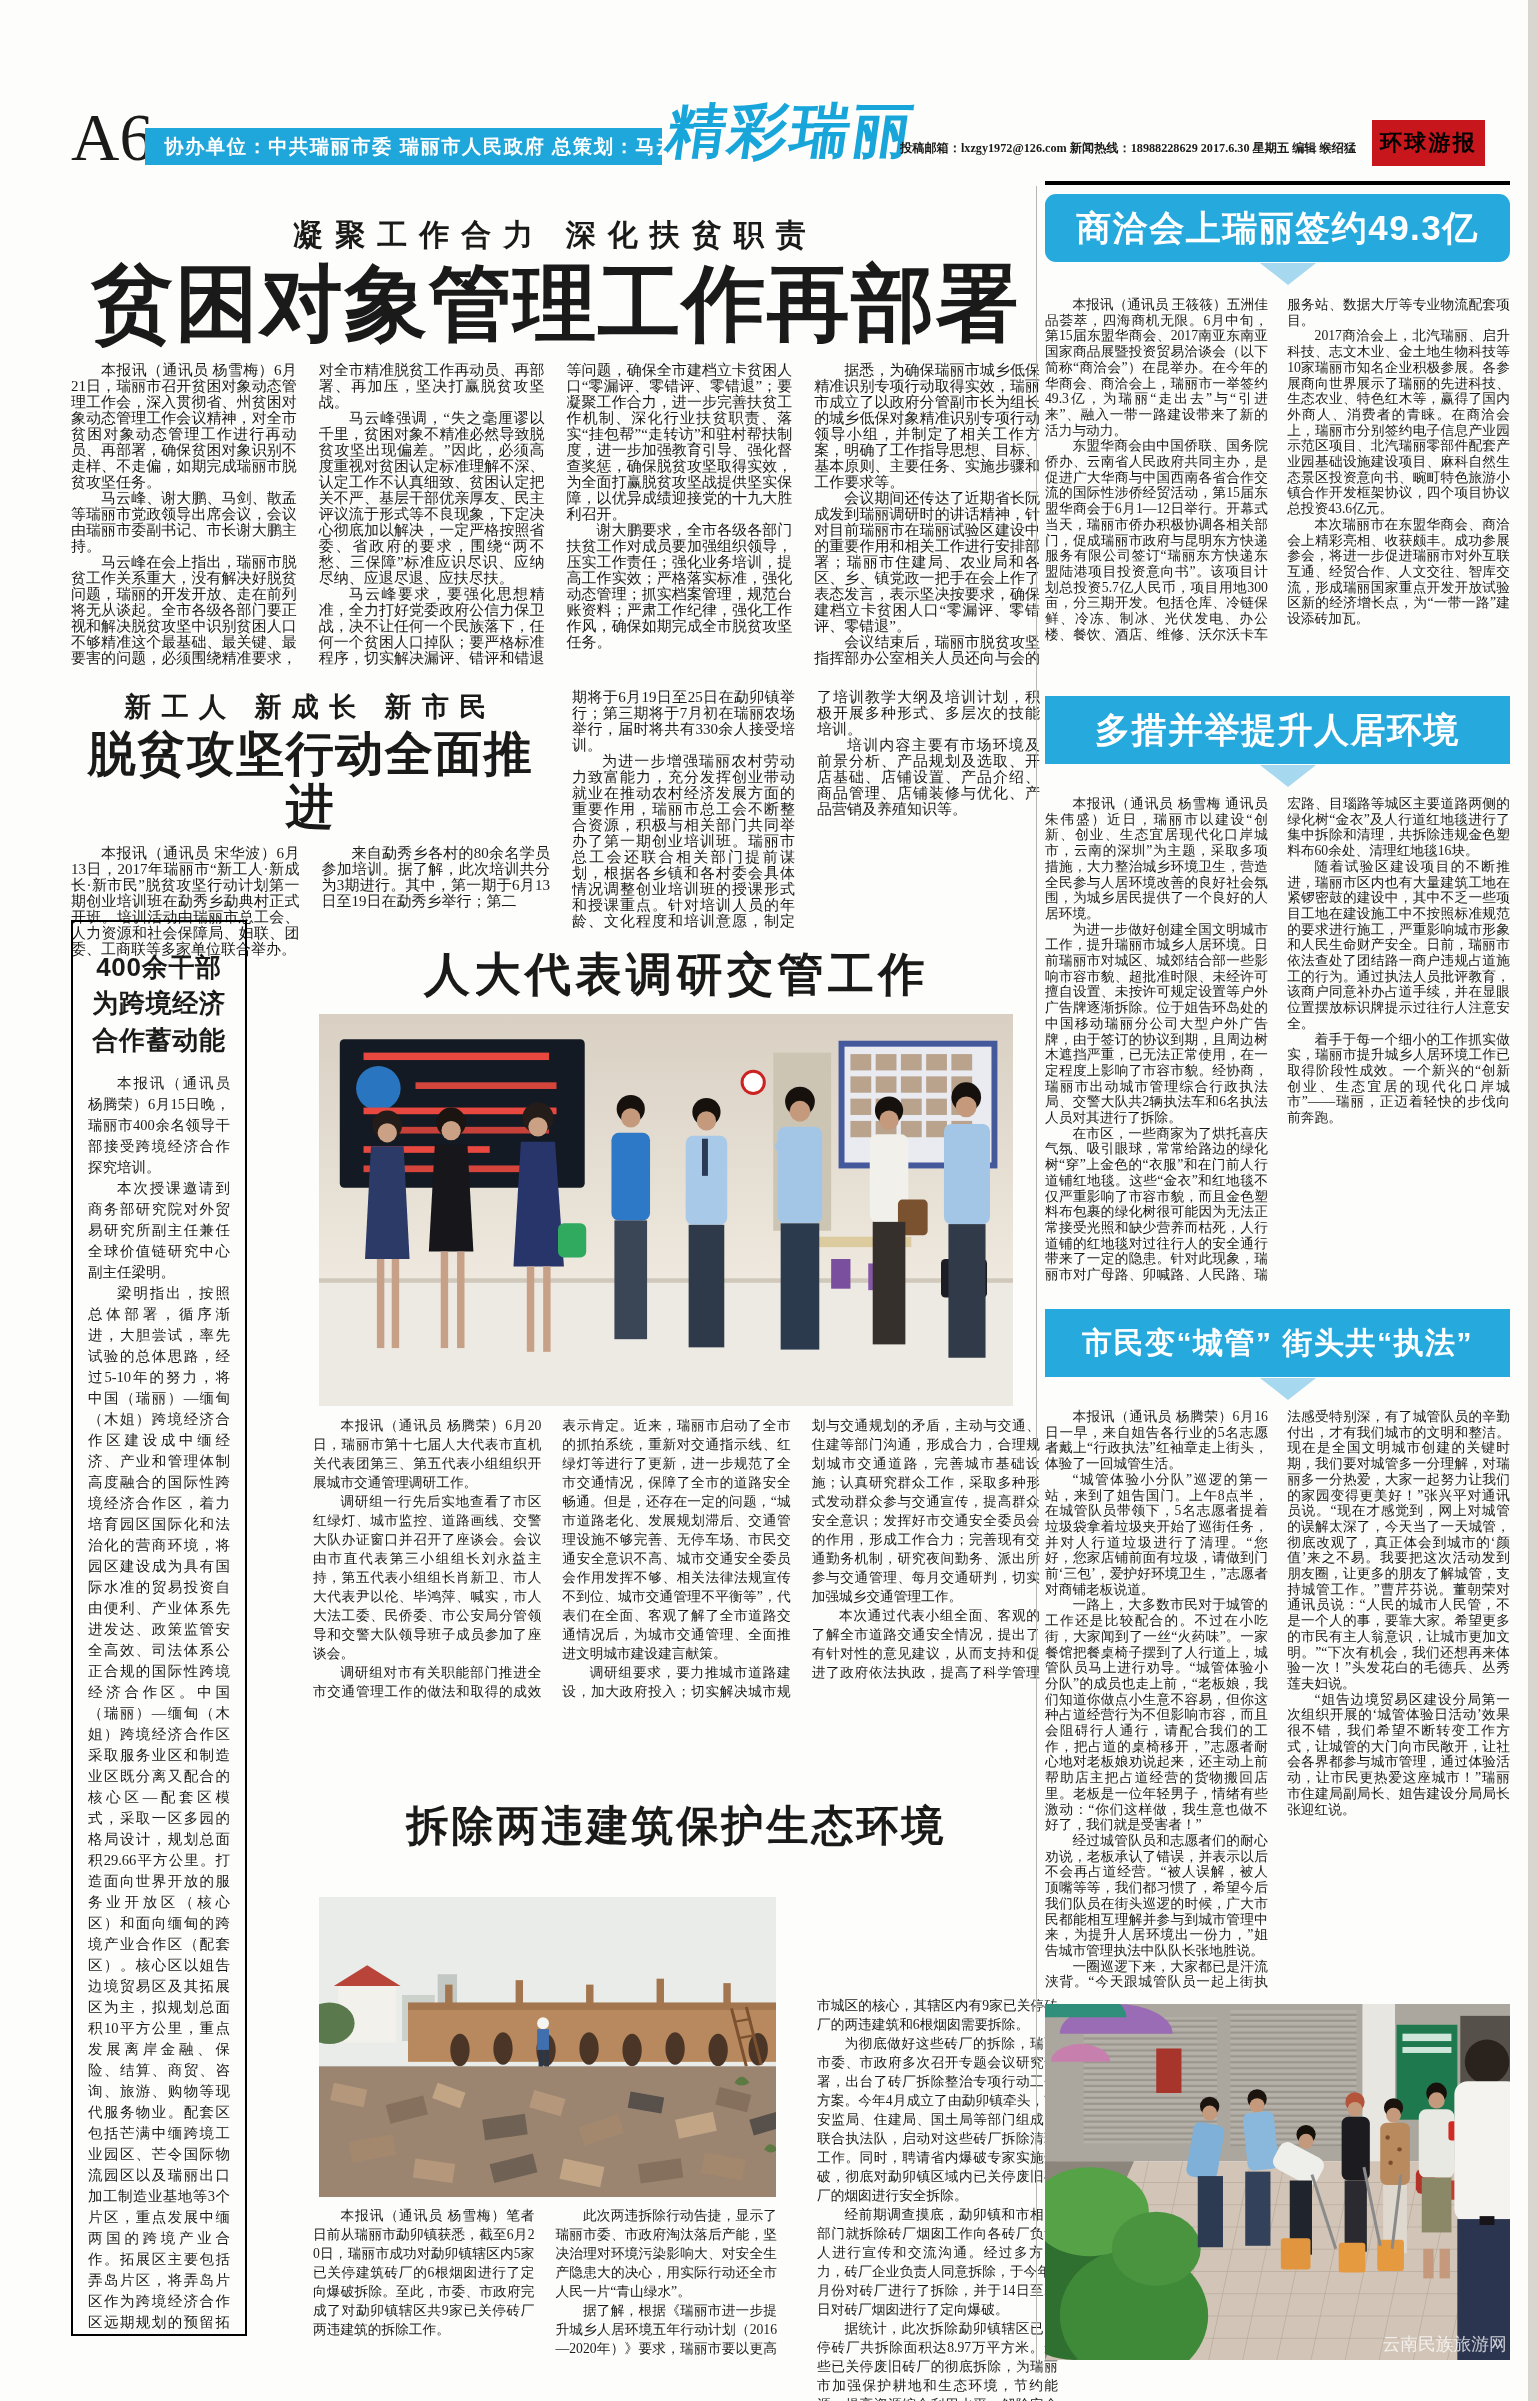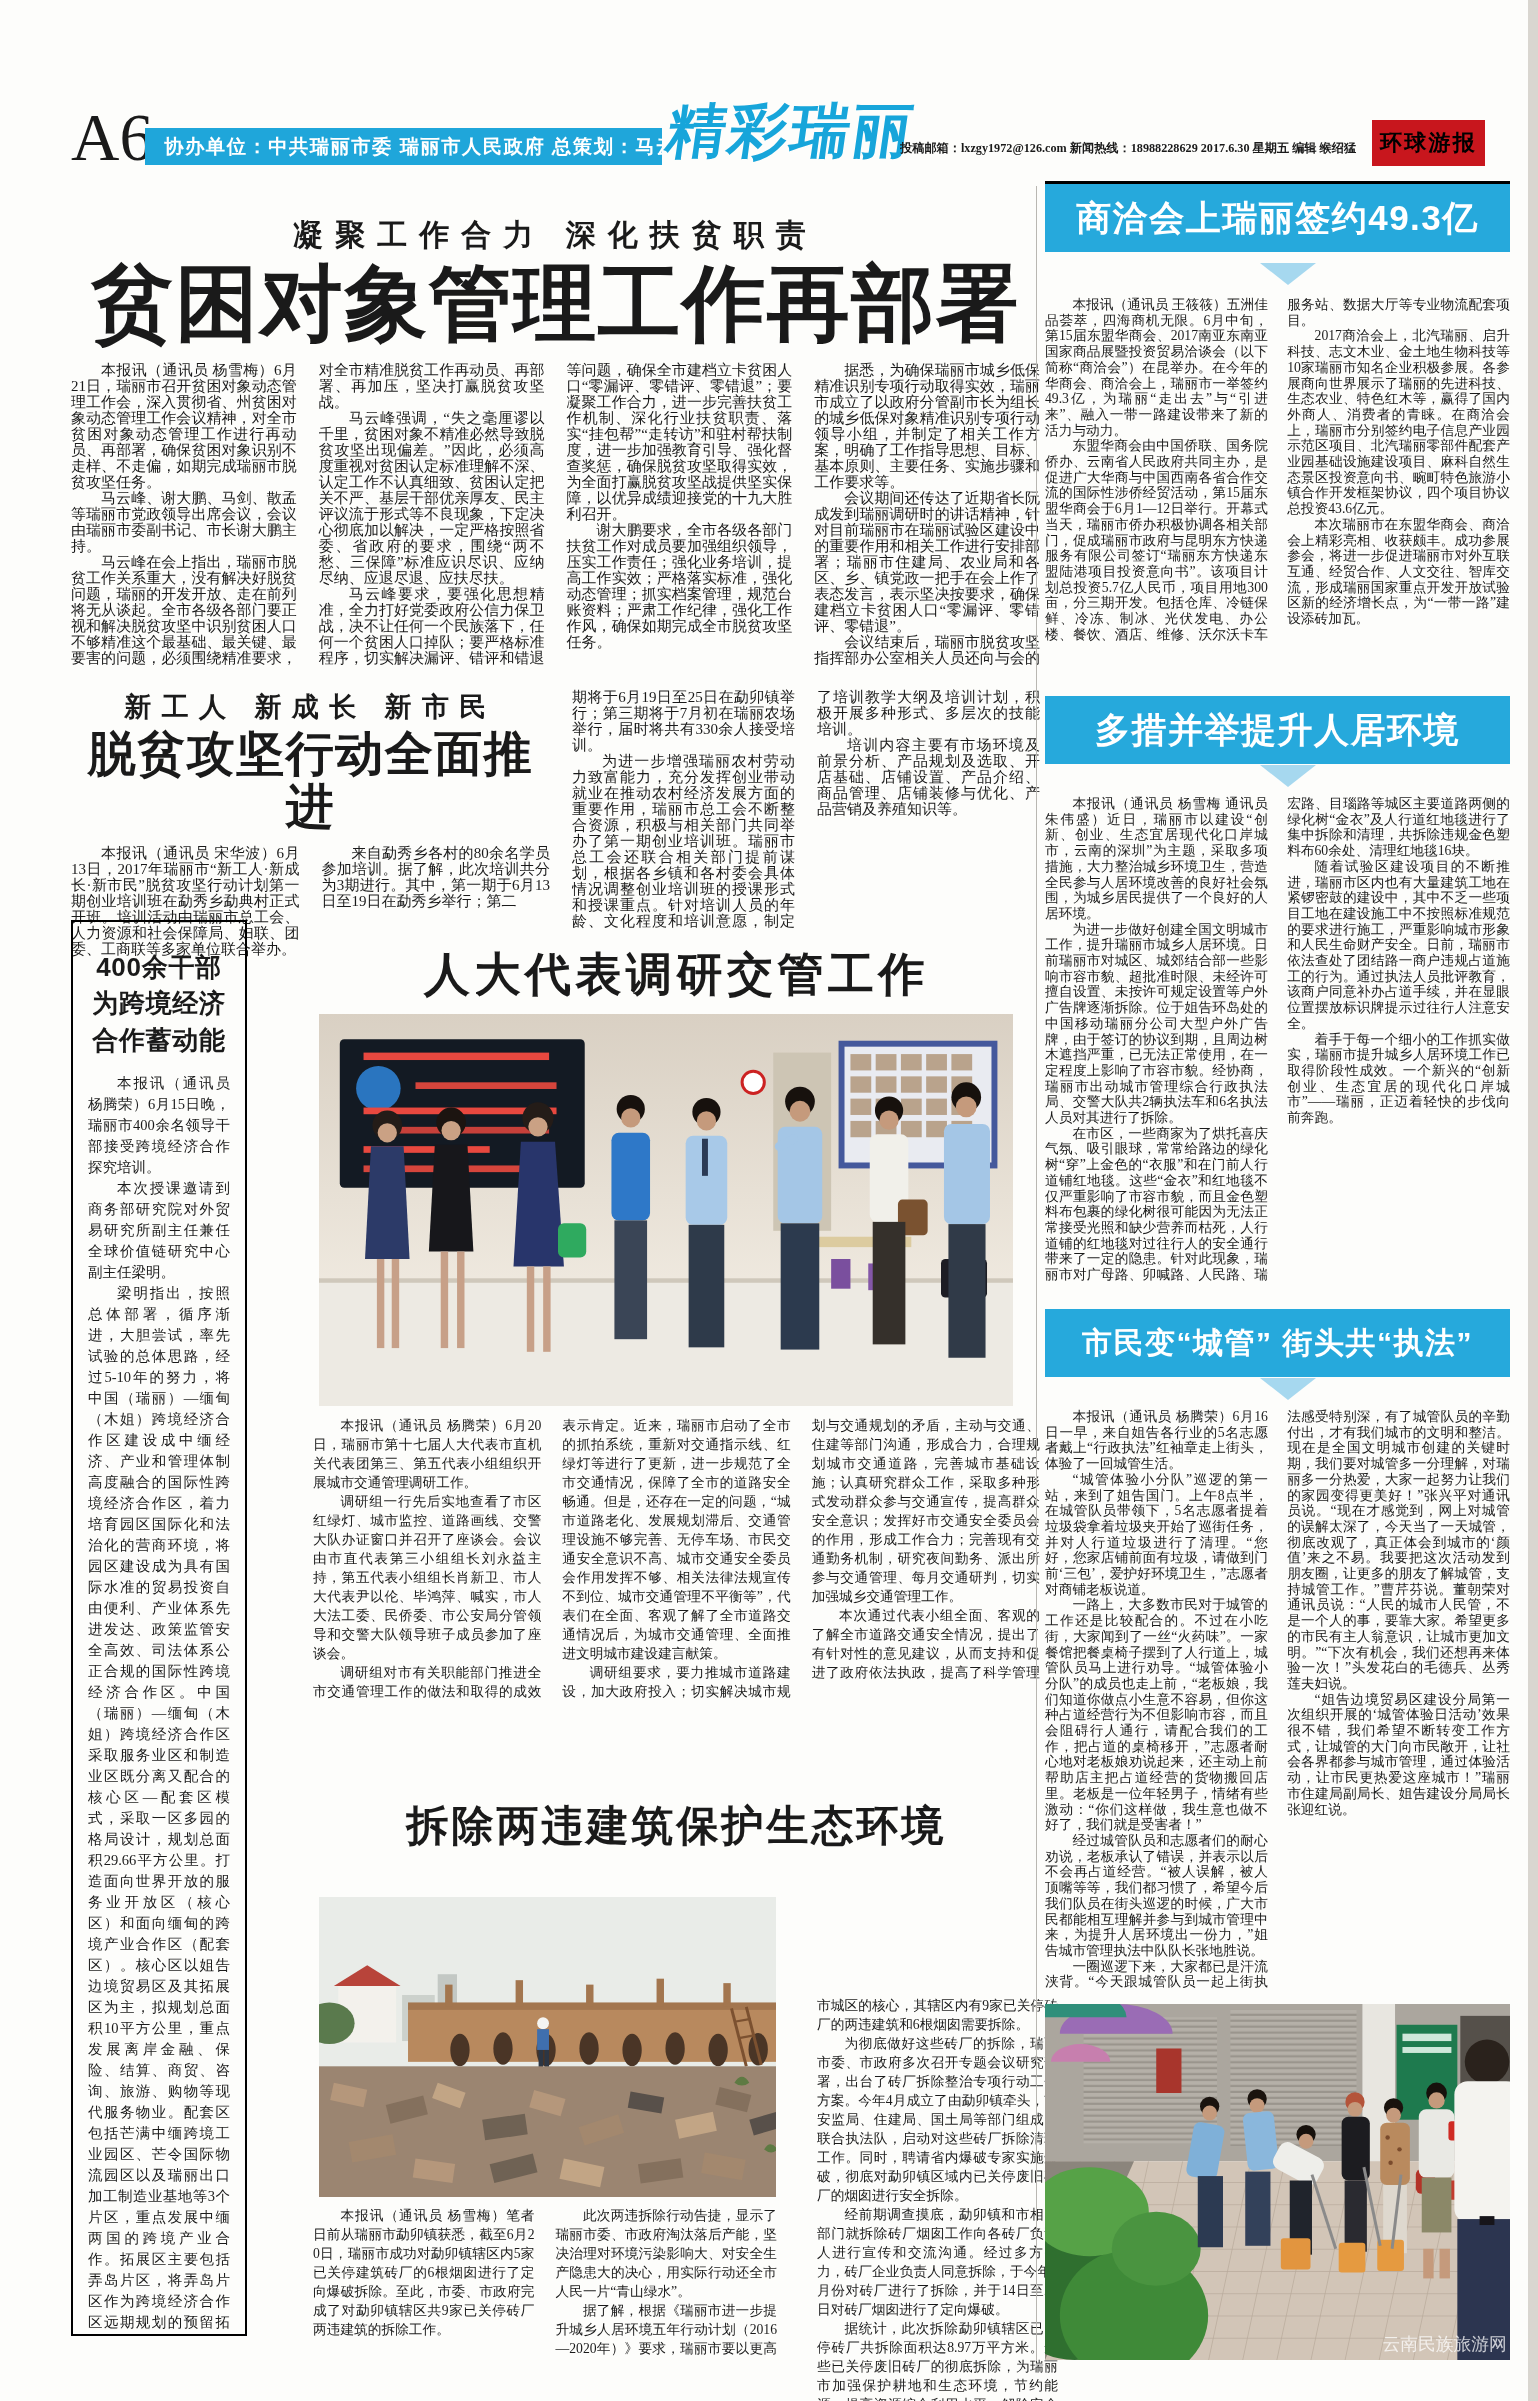--- a/index.html
+++ b/index.html
@@ -54,21 +54,21 @@
   .demo-photo{left:319px;top:1897px;width:457px;height:300px;}
   .demo-bottom{left:313px;top:2206px;width:464px;height:154px;column-count:2;column-gap:21px;}
   .demo-right{left:798px;top:1996px;width:241px;height:460px;overflow:hidden;text-align:justify;word-break:break-all;margin-left:19px;}
   
   .side-rule{left:1045px;top:181px;width:465px;height:3.7px;background:#000;}
   .vdiv{left:1036px;top:186px;width:0.7px;height:2175px;background:#b9b7b2;}
   .banner{width:465px;height:68px;background:#26a9dc;color:#fff;text-align:center;
           font:900 35px/68px "Liberation Sans",sans-serif;letter-spacing:1.5px;left:1045px;}
   .tri{left:1260px;width:0;height:0;border-left:28px solid transparent;border-right:28px solid transparent;
        border-top:22px solid #a6d8ef;}
-  .b1{top:184px;} .t1{top:263px;}
+  .b1{top:194px;border-radius:11px;} .t1{top:263px;}
   .b2{top:696px;} .t2{top:765px;}
   .b3{top:1309px;font-size:30px;} .t3{top:1378px;}
   .side-body{left:1045px;width:465px;column-count:2;column-gap:19.3px;}
   .sb1{top:297px;height:365px;}
   .sb2{top:796px;height:500px;}
   .sb3{top:1409px;height:588px;}
   .side-photo{left:1045px;top:2004px;width:465px;height:356px;}
   svg{display:block;}
 </style>
 </head>

